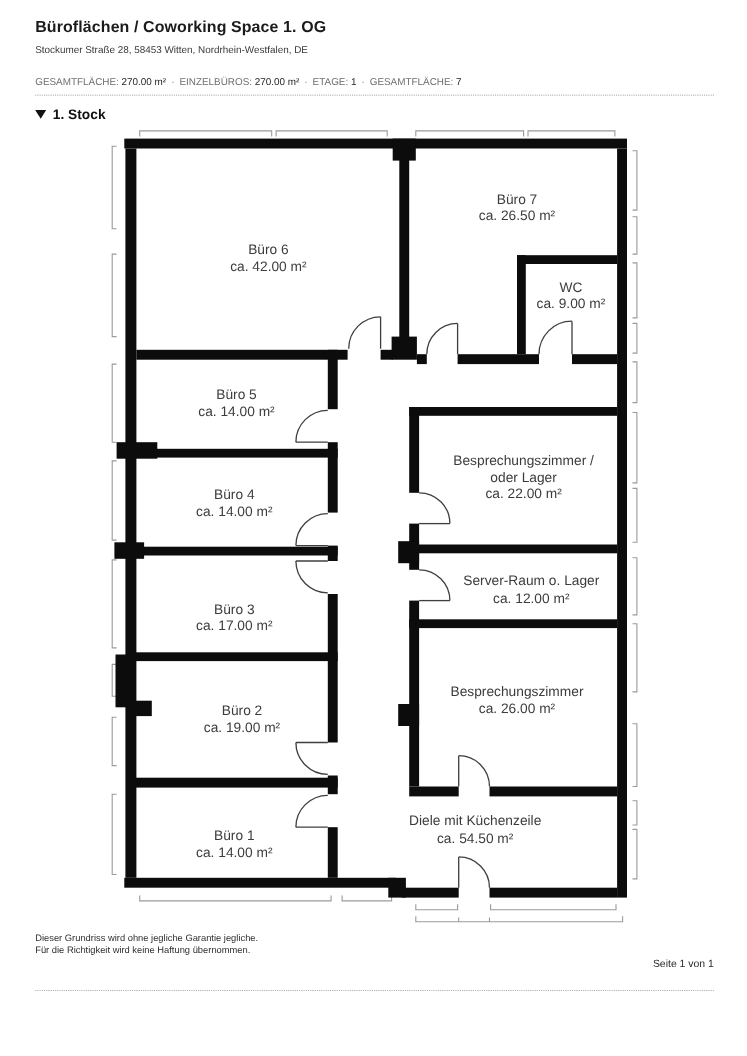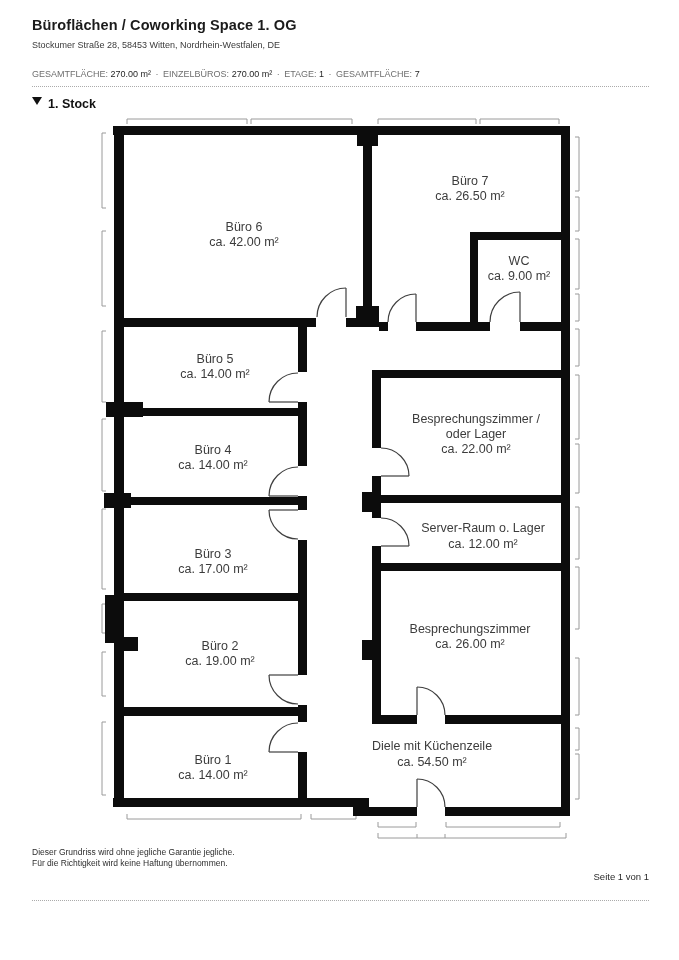--- a/index.html
+++ b/index.html
@@ -27,21 +27,21 @@
   .stats .s-val{color:#1f1f1f;font-weight:400;}
   .stats .s-sep{color:#6e6e6e;padding:0 2px;}
   .divider{
     border-top:1px dotted #ababab;height:0;
   }
   .divider.top{left:32px;right:30px;top:86px;}
   .divider.bottom{left:32px;right:30px;top:900px;}
   .floor-label{
     left:32px;top:97px;
     font-size:12.5px;font-weight:700;color:#111;
-    display:flex;align-items:flex-start;gap:6px;
+    display:flex;align-items:center;gap:6px;
   }
   .tri{
     width:0;height:0;display:inline-block;
     border-left:5px solid transparent;border-right:5px solid transparent;
     border-top:8px solid #111;
   }
   
   .disclaimer{
     left:32px;top:847px;
     font-size:8.5px;line-height:11px;color:#2e2e2e;

